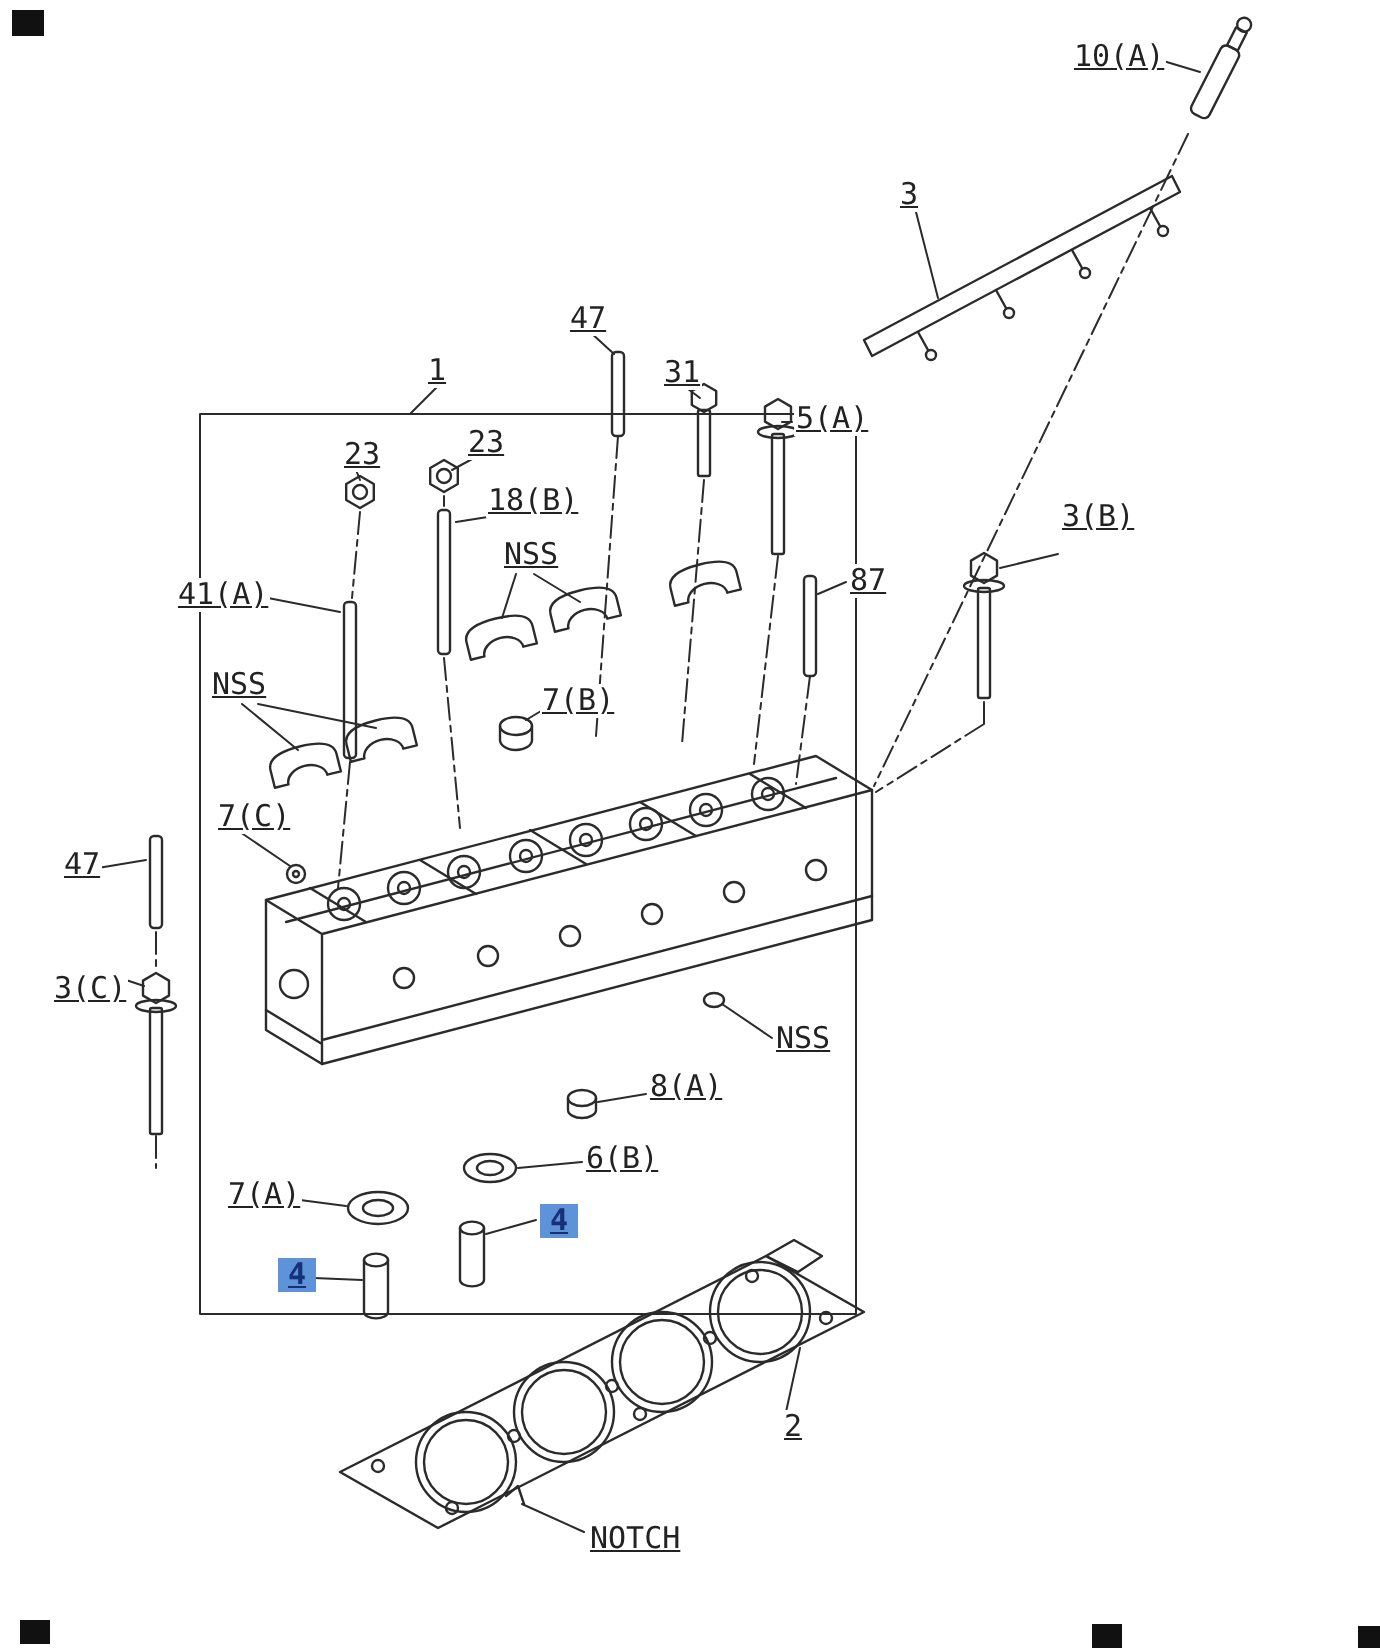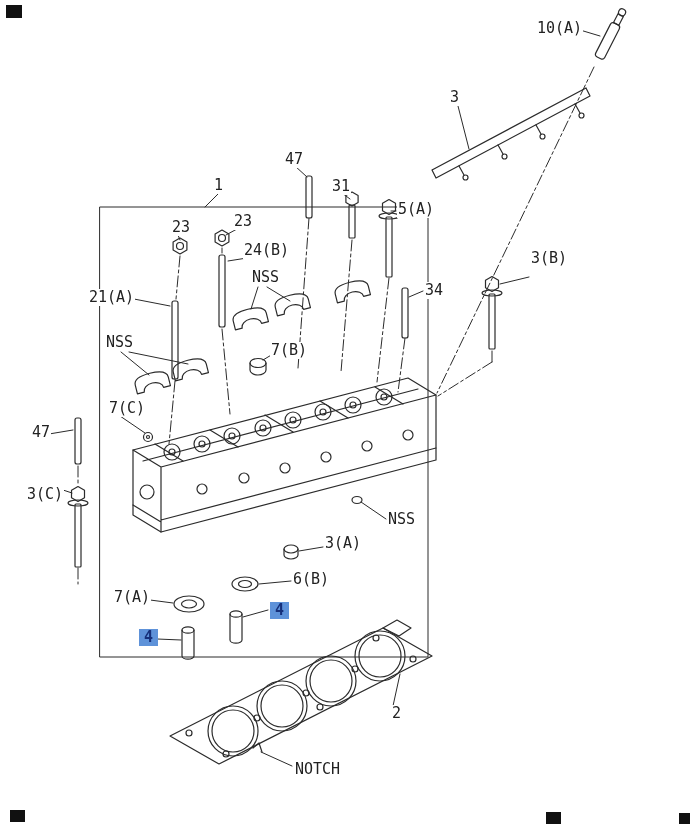--- a/index.html
+++ b/index.html
@@ -30,20 +30,21 @@
   }
   .dashdot { stroke-dasharray: 11 3 3 3; stroke-width: 1; }
   .leader { stroke-width: 1; }
   .callout {
     position: absolute;
     font: 15px/1.15 "DejaVu Sans Mono", monospace;
     color: #222222;
     background: #ffffff;
     padding: 0 1px;
     white-space: nowrap;
+    text-decoration: underline;
   }
   .callout.highlighted {
     background: var(--hl-bg, #5e92d9);
     color: var(--hl-text, #16307a);
     padding: 0 5px;
     font-weight: bold;
   }
   .regmark {
     position: absolute;
     background: #111111;
@@ -197,32 +198,32 @@
   </svg>
 
   <div class="callout" style="left:213px;top:177px">1</div>
   <div class="callout" style="left:284px;top:151px">47</div>
   <div class="callout" style="left:331px;top:178px">31</div>
   <div class="callout" style="left:397px;top:201px">5(A)</div>
   <div class="callout" style="left:536px;top:20px">10(A)</div>
   <div class="callout" style="left:449px;top:89px">3</div>
   <div class="callout" style="left:171px;top:219px">23</div>
   <div class="callout" style="left:233px;top:213px">23</div>
-  <div class="callout" style="left:243px;top:242px">24(B)</div>
+  <div class="callout" style="left:243px;top:242px">18(B)</div>
   <div class="callout" style="left:251px;top:269px">NSS</div>
-  <div class="callout" style="left:424px;top:282px">34</div>
+  <div class="callout" style="left:424px;top:282px">87</div>
   <div class="callout" style="left:530px;top:250px">3(B)</div>
-  <div class="callout" style="left:88px;top:289px">21(A)</div>
+  <div class="callout" style="left:88px;top:289px">41(A)</div>
   <div class="callout" style="left:105px;top:334px">NSS</div>
   <div class="callout" style="left:270px;top:342px">7(B)</div>
   <div class="callout" style="left:108px;top:400px">7(C)</div>
   <div class="callout" style="left:31px;top:424px">47</div>
   <div class="callout" style="left:26px;top:486px">3(C)</div>
   <div class="callout" style="left:387px;top:511px">NSS</div>
-  <div class="callout" style="left:324px;top:535px">3(A)</div>
+  <div class="callout" style="left:324px;top:535px">8(A)</div>
   <div class="callout" style="left:292px;top:571px">6(B)</div>
   <div class="callout" style="left:113px;top:589px">7(A)</div>
   <div class="callout highlighted" style="left:270px;top:602px">4</div>
   <div class="callout highlighted" style="left:139px;top:629px">4</div>
   <div class="callout" style="left:391px;top:705px">2</div>
   <div class="callout" style="left:294px;top:761px">NOTCH</div>
 
   <div class="regmark" style="left:6px;top:5px;width:16px;height:13px"></div>
   <div class="regmark" style="left:10px;top:810px;width:15px;height:12px"></div>
   <div class="regmark" style="left:546px;top:812px;width:15px;height:12px"></div>

